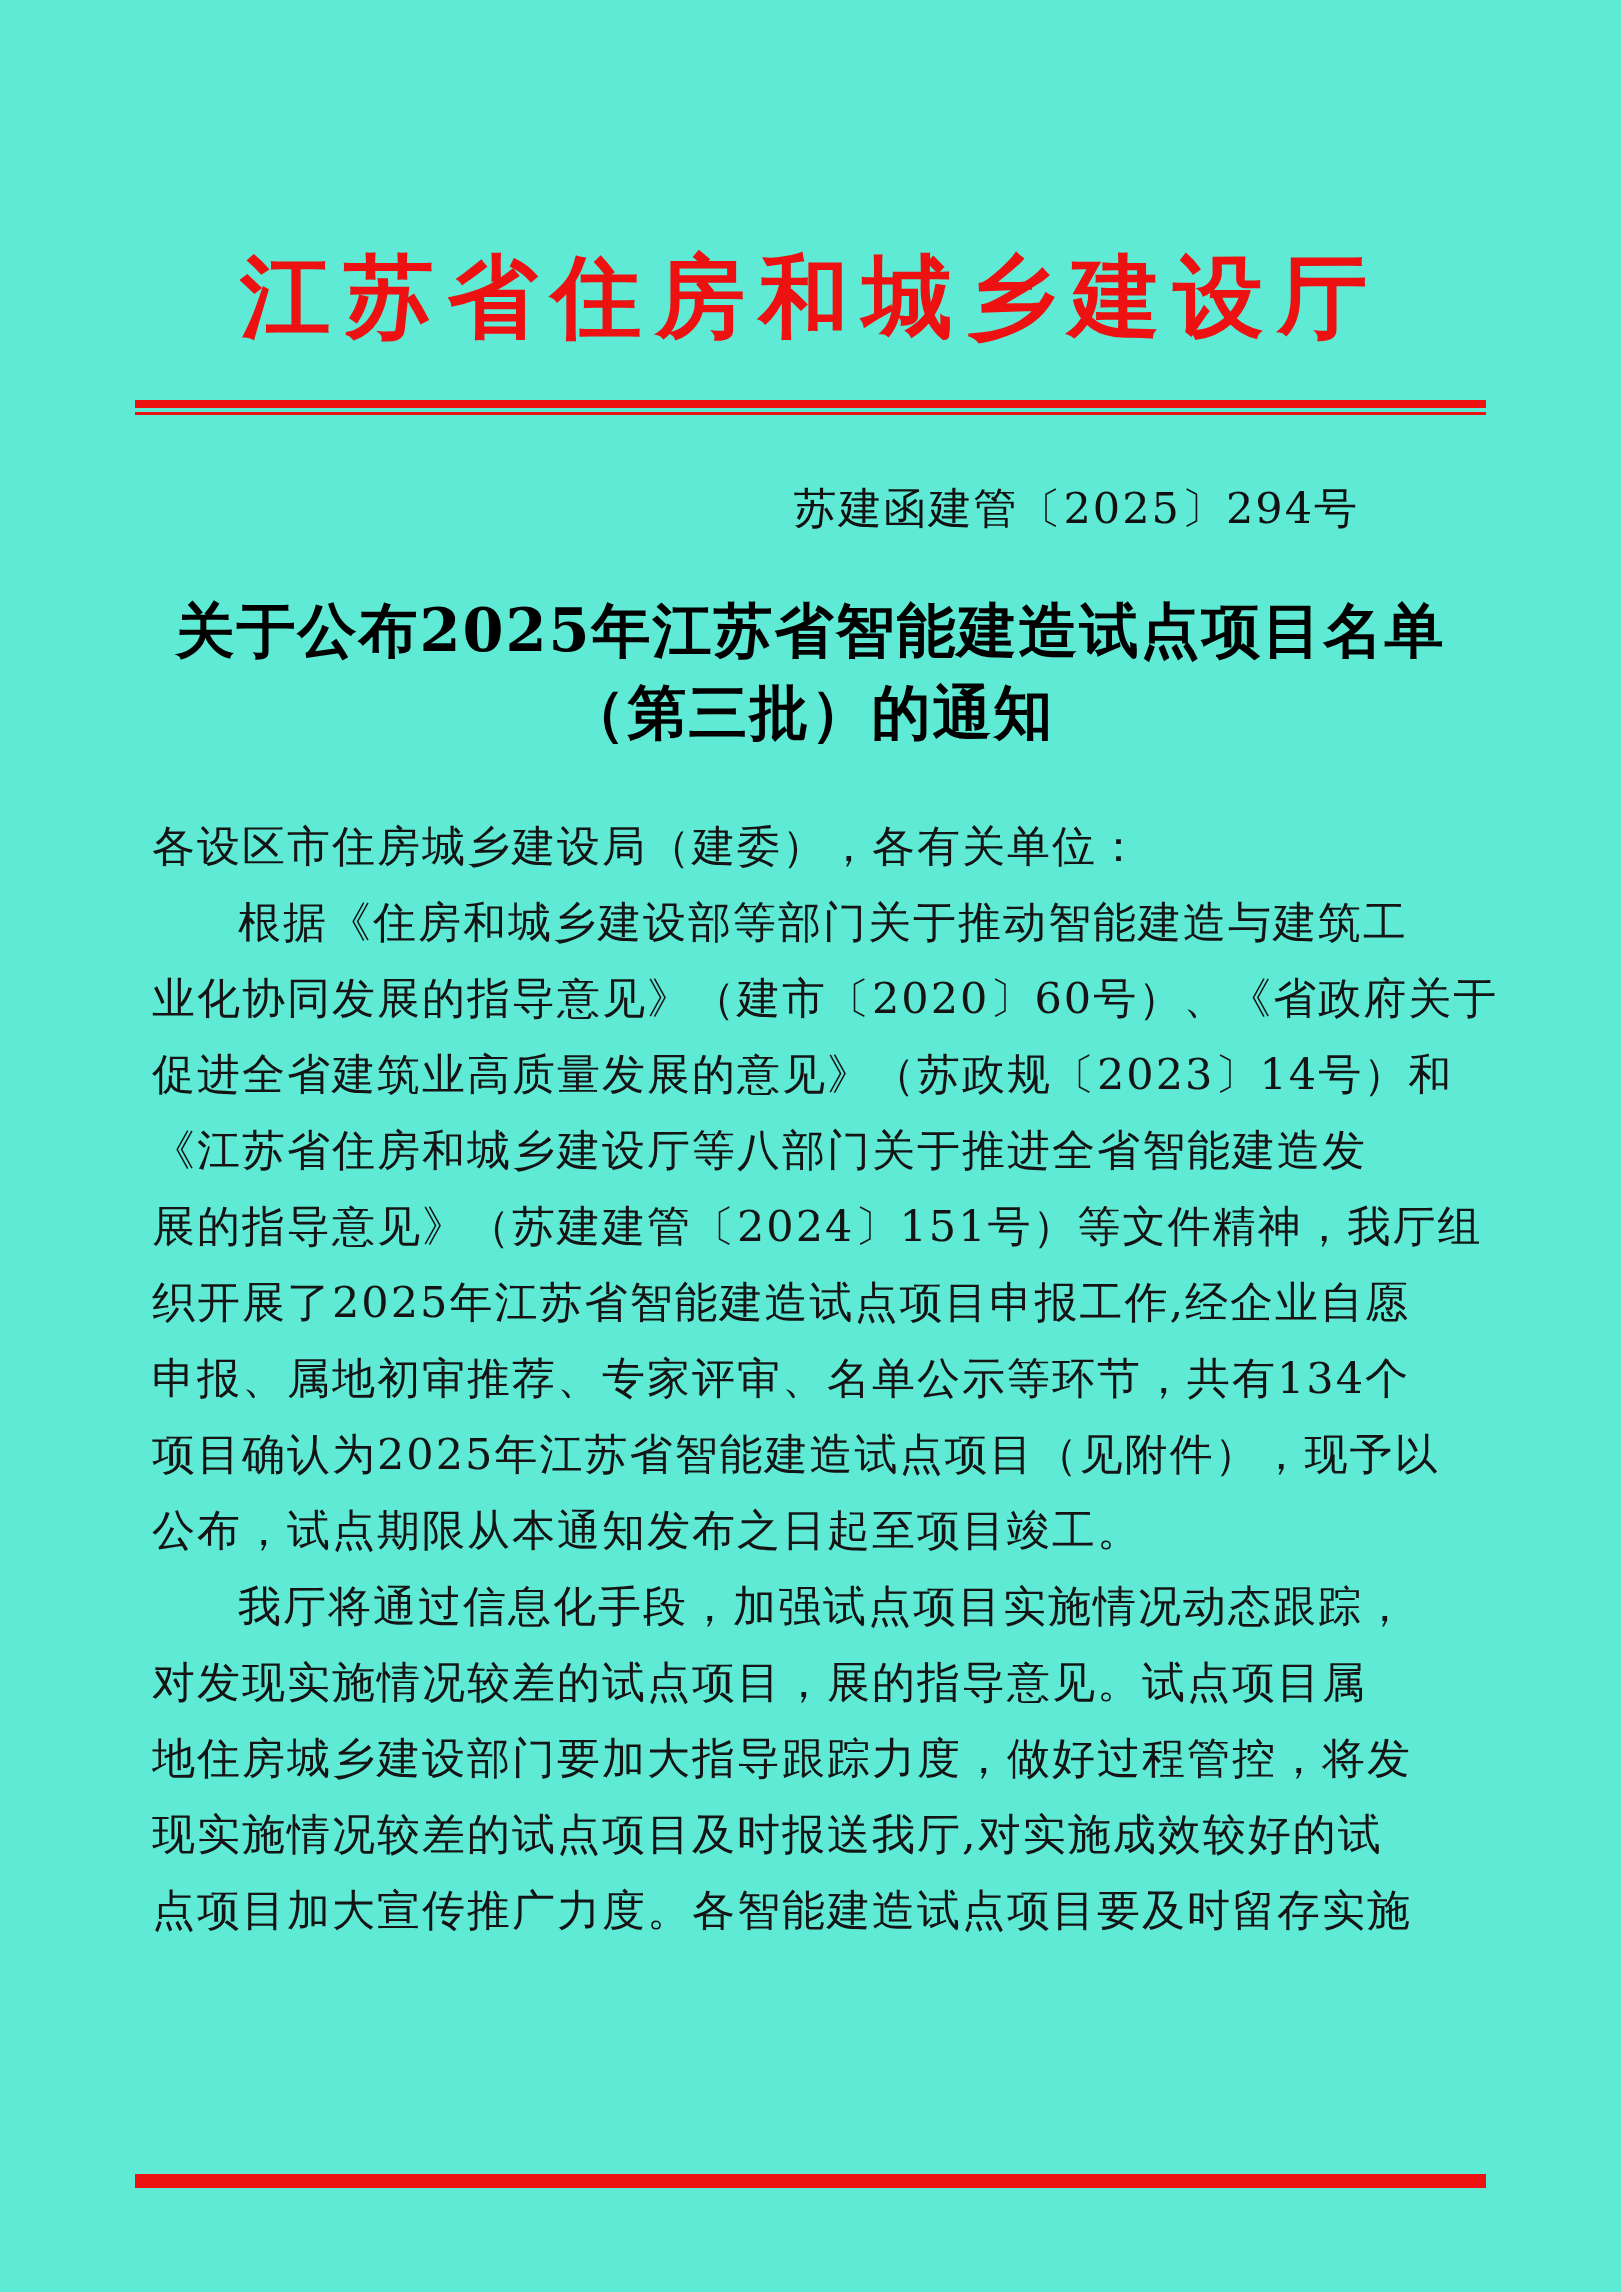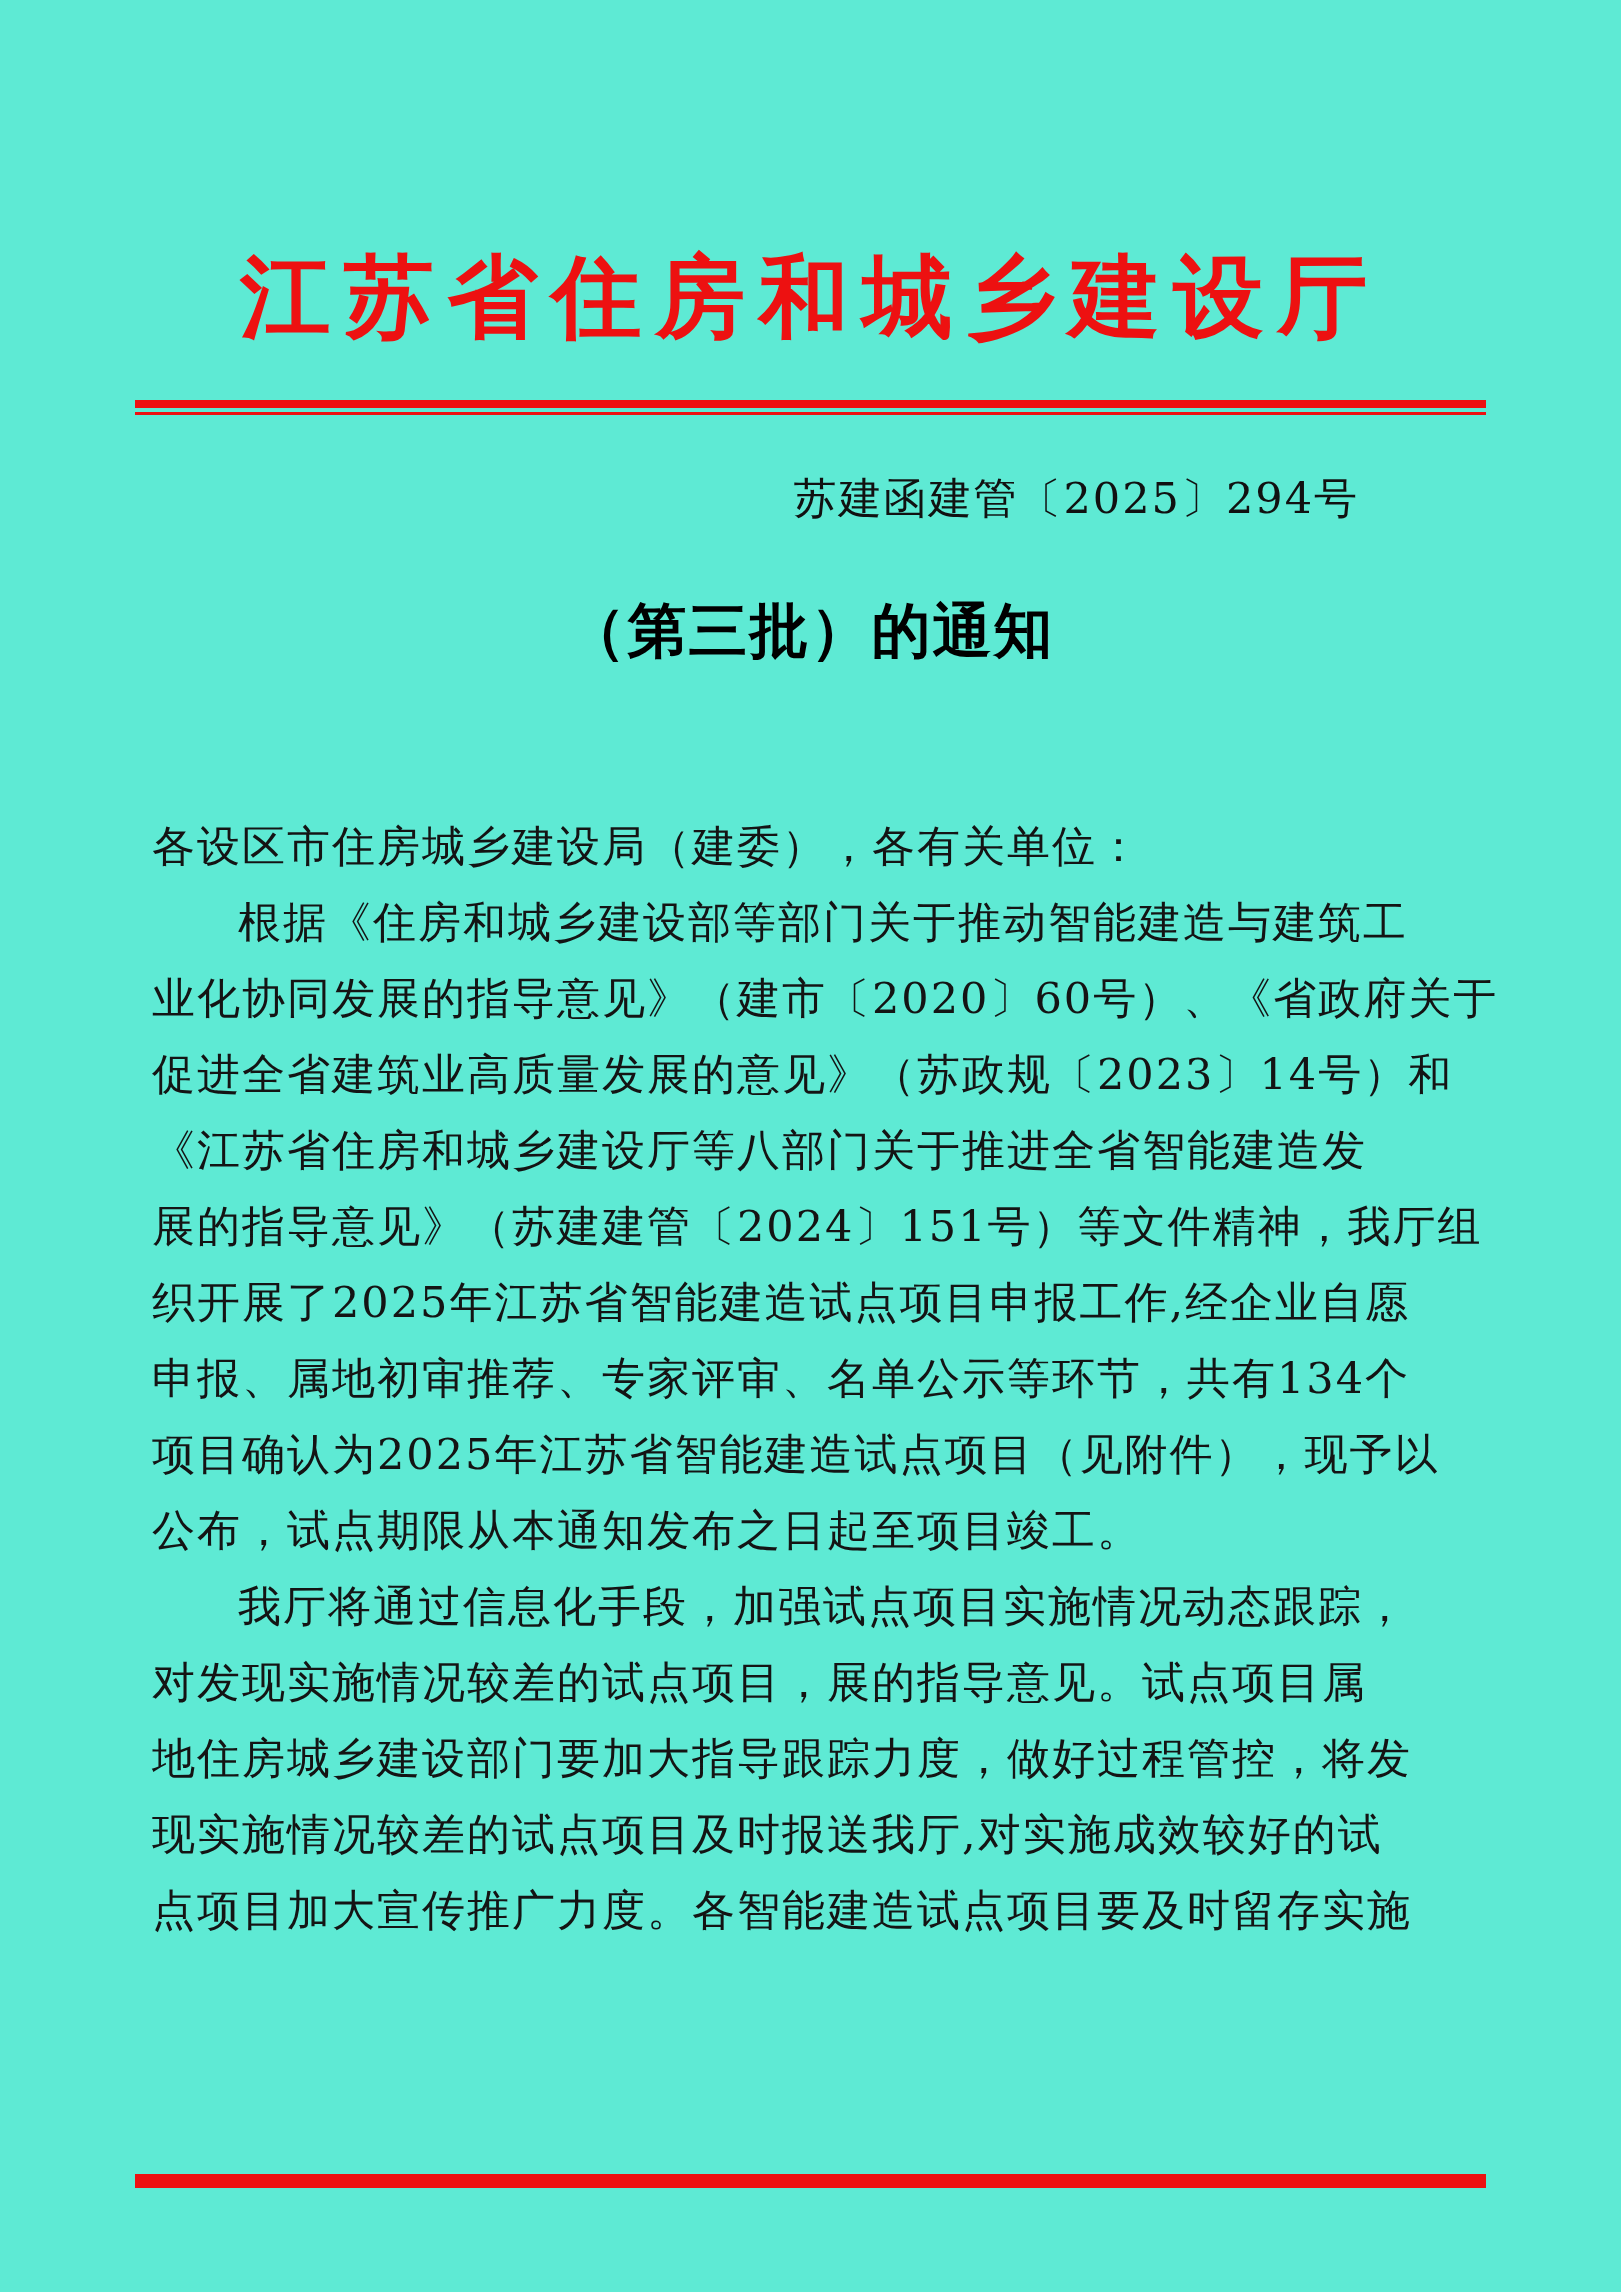--- a/index.html
+++ b/index.html
@@ -35,21 +35,21 @@
   .rule-thin {
     position: absolute;
     top: 412px;
     left: 135px;
     width: 1351px;
     height: 2.9px;
     background: var(--red, #ed1111);
   }
   .docnum {
     position: absolute;
-    top: 470px;
+    top: 480px;
     right: 262px;
     font-size: 43px;
     letter-spacing: 2px;
     color: #111111;
     white-space: nowrap;
   }
   .title {
     position: absolute;
     top: 590px;
     left: 0;
@@ -90,20 +90,21 @@
 
 <div class="page">
   <div class="agency">江苏省住房和城乡建设厅</div>
 
   <div class="rule-thick"></div>
   <div class="rule-thin"></div>
 
   <div class="docnum">苏建函建管〔2025〕294号</div>
 
   <div class="title">
+    <div>关于公布2025年江苏省智能建造试点项目名单</div>
     <div>（第三批）的通知</div>
   </div>
 
   <div class="body-text">
       <div class="bline">各设区市住房城乡建设局（建委），各有关单位：</div>
       <div class="bline indent">根据《住房和城乡建设部等部门关于推动智能建造与建筑工</div>
       <div class="bline">业化协同发展的指导意见》（建市〔2020〕60号）、《省政府关于</div>
       <div class="bline">促进全省建筑业高质量发展的意见》（苏政规〔2023〕14号）和</div>
       <div class="bline">《江苏省住房和城乡建设厅等八部门关于推进全省智能建造发</div>
       <div class="bline">展的指导意见》（苏建建管〔2024〕151号）等文件精神，我厅组</div>

